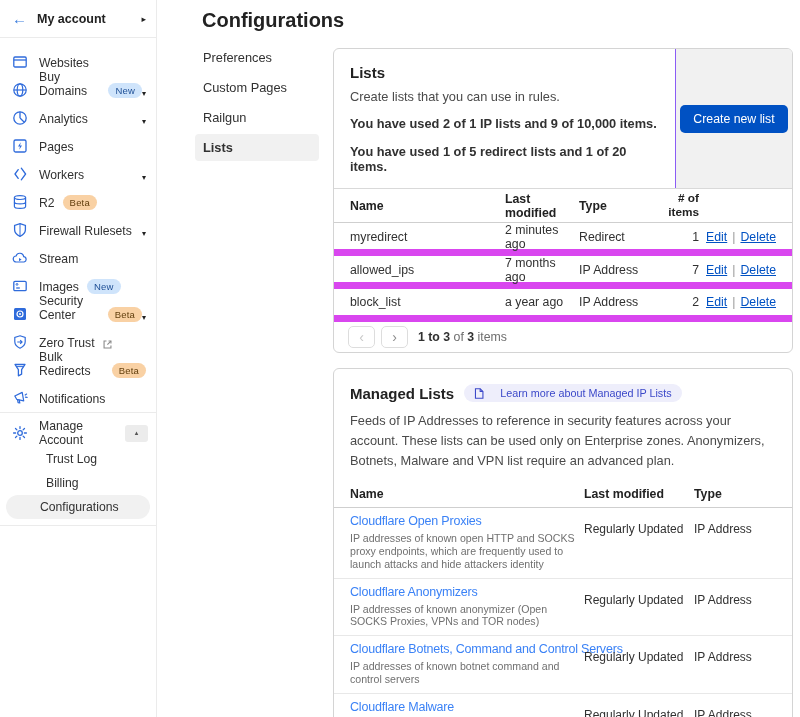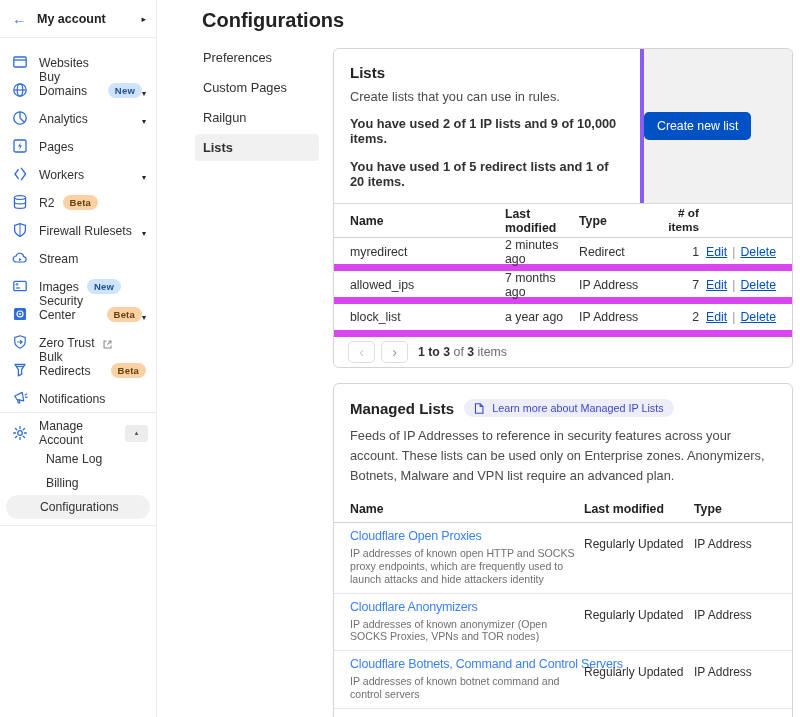--- a/index.html
+++ b/index.html
@@ -8,21 +8,21 @@
   
   .sidebar { position:absolute; left:0; top:0; width:157px; height:717px; background:#fff; border-right:1px solid #ebebeb; }
   .side-head { display:flex; align-items:center; height:38px; border-bottom:1px solid #ebebeb; padding:0 10px 0 12px; }
   .back-arrow { color:#3b7ddd; font-size:15px; font-weight:bold; margin-right:10px; cursor:pointer; }
   .side-head-title { font-size:12.5px; font-weight:bold; color:#222; flex:1; }
   .side-head-expand { font-size:9px; color:#222; }
   .side-items { padding-top:4px; }
   .side-item { display:flex; align-items:flex-end; height:28px; padding:0 10px 0 12px; font-size:12.2px; color:#313131; cursor:pointer; }
   .side-item .sicon { width:16px; height:16px; margin-right:11px; flex:0 0 16px; display:flex; align-items:center; justify-content:center; }
   .sicon svg { display:block; }
-  .badge { font-size:9.5px; border-radius:9px; padding:2px 7px; margin-left:8px; font-weight:bold; letter-spacing:.2px; }
+  .badge { font-size:9.5px; border-radius:9px; padding:2px 7px; margin-left:8px; font-weight:normal; letter-spacing:.2px; }
   .badge-new { background:#cfe4fb; color:#1e4f96; }
   .badge-beta { background:#f9d1a4; color:#63400f; }
   .caret { margin-left:auto; font-size:8px; color:#222; }
   .ext-icon { margin-left:7px; display:flex; }
   .side-divider { border:none; border-top:1px solid #ebebeb; margin:6px 0; }
   .acct-row { display:flex; align-items:center; height:28px; padding:0 8px 0 12px; font-size:12.2px; cursor:pointer; }
   .acct-row .sicon { width:16px; height:16px; margin-right:11px; }
   .collapse-box { margin-left:auto; width:24px; height:17px; background:#ececec; border-radius:3px; display:flex; align-items:center; justify-content:center; font-size:7px; color:#555; cursor:pointer; }
   .sub-item { display:flex; align-items:center; height:24px; padding-left:40px; font-size:12.2px; color:#313131; cursor:pointer; margin:0 6px; border-radius:13px; }
   .sub-item.selected { background:#f1f1f1; padding-left:34px; }
@@ -35,21 +35,21 @@
 
   .cards { position:absolute; left:333px; top:48px; width:460px; }
   .card { border:1px solid #d4d4d4; border-radius:6px; background:#fff; overflow:hidden; }
 
   
   .lists-head { display:flex; min-height:128px; }
   .lists-head-left { flex:1; padding:15px 16px 12px 16px; }
   .lists-title { font-size:15px; font-weight:bold; color:#222; margin-bottom:8px; }
   .lists-desc { font-size:12.8px; color:#4a4a4a; margin-bottom:12px; }
   .usage { font-size:12.8px; font-weight:bold; color:#313131; margin-bottom:13px; }
-  .lists-head-right { width:152px; background:#f1f1f1; border-left:4px solid #8b5cf6; display:flex; align-items:center; }
+  .lists-head-right { width:117px; background:#f1f1f1; border-left:1px solid #8b5cf6; display:flex; align-items:center; justify-content:center; }
   .btn-primary { background:#0051c3; color:#fff; border:none; border-radius:5px; font-size:12.3px; padding:7px 13px; cursor:pointer; font-family:inherit; }
 
   .ltable-header { display:grid; grid-template-columns:155px 74px 80px 40px 1fr; padding:0 16px; align-items:center; height:35px; border-top:1px solid #d9d9d9; border-bottom:1px solid #cfcfcf; font-size:12.3px; font-weight:bold; color:#222; }
   .col-items { text-align:right; white-space:pre-line; line-height:1.15; font-size:11.8px; }
   .ltable-row { display:grid; grid-template-columns:155px 74px 80px 40px 1fr; padding:0 16px; align-items:center; height:33px; border-bottom:7px solid #d946ef; font-size:12.3px; color:#313131; }
   .cell-count { text-align:right; }
   .cell-actions { text-align:right; white-space:nowrap; }
   .link { color:#0051c3; text-decoration:underline; cursor:pointer; font-size:12.3px; }
   .sep { color:#9a9a9a; margin:0 5px; text-decoration:none; }
   .pagination { display:flex; align-items:center; gap:6px; padding:5px 14px; height:30px; }
@@ -57,21 +57,21 @@
   .page-btn.prev { color:#c8c8c8; }
   .page-btn.next { color:#8d8d8d; }
   .page-text { font-size:12.3px; color:#6e6e6e; margin-left:4px; }
   .page-text b { color:#313131; }
 
   
   .managed-card { margin-top:15px; }
   .managed-head { padding:15px 16px 13px 16px; }
   .managed-title-row { display:flex; align-items:center; margin-bottom:9px; }
   .managed-title { font-size:15px; font-weight:bold; color:#222; }
-  .pill-link { display:inline-flex; align-items:center; gap:8px; background:#eeeefb; color:#3c49c9; font-size:10.8px; border-radius:10px; padding:3px 10px; margin-left:10px; cursor:pointer; }
+  .pill-link { display:inline-flex; align-items:center; gap:16px; background:#eeeefb; color:#3c49c9; font-size:10.8px; border-radius:10px; padding:3px 10px; margin-left:10px; cursor:pointer; }
   .managed-desc { font-size:12.8px; color:#4a4a4a; line-height:1.55; max-width:445px;margin-top:8px; }
   .mtable-header { display:grid; grid-template-columns:234px 110px 1fr; padding:4px 16px 6px 16px; border-bottom:1px solid #cfcfcf; font-size:12.3px; font-weight:bold; color:#222; }
   .mtable-row { display:grid; grid-template-columns:234px 110px 1fr; padding:6px 16px 7px 16px; border-bottom:1px solid #e8e8e8; }
   .mtable-row:last-child { border-bottom:none; }
   .mname { font-size:12.5px; letter-spacing:-0.2px; color:#3b82f6; white-space:nowrap; line-height:1.25; }
   .mdesc { font-size:10.6px; color:#707070; line-height:1.22; margin-top:2px; max-width:228px; }
   .mcell { font-size:12px; color:#313131; padding-top:8px; }
 </style>
 </head>
 <body>
@@ -233,21 +233,21 @@
           <circle cx="8" cy="8" r="2.3"></circle>
           <path d="M8 1.6v2M8 12.4v2M1.6 8h2M12.4 8h2M3.5 3.5l1.4 1.4M11.1 11.1l1.4 1.4M12.5 3.5l-1.4 1.4M4.9 11.1l-1.4 1.4"></path>
         </svg>
       </span>
     <span>Manage Account</span>
     <span class="collapse-box">
         <span>▴</span>
       </span>
   </div>
   <div class="sub-item">
-      <span>Name Log</span>
+      <span>Trust Log</span>
     </div>
   <div class="sub-item">
       <span>Billing</span>
     </div>
   <div class="sub-item selected">
       <span>Configurations</span>
     </div>
 
   <hr class="side-divider">
 </div>

